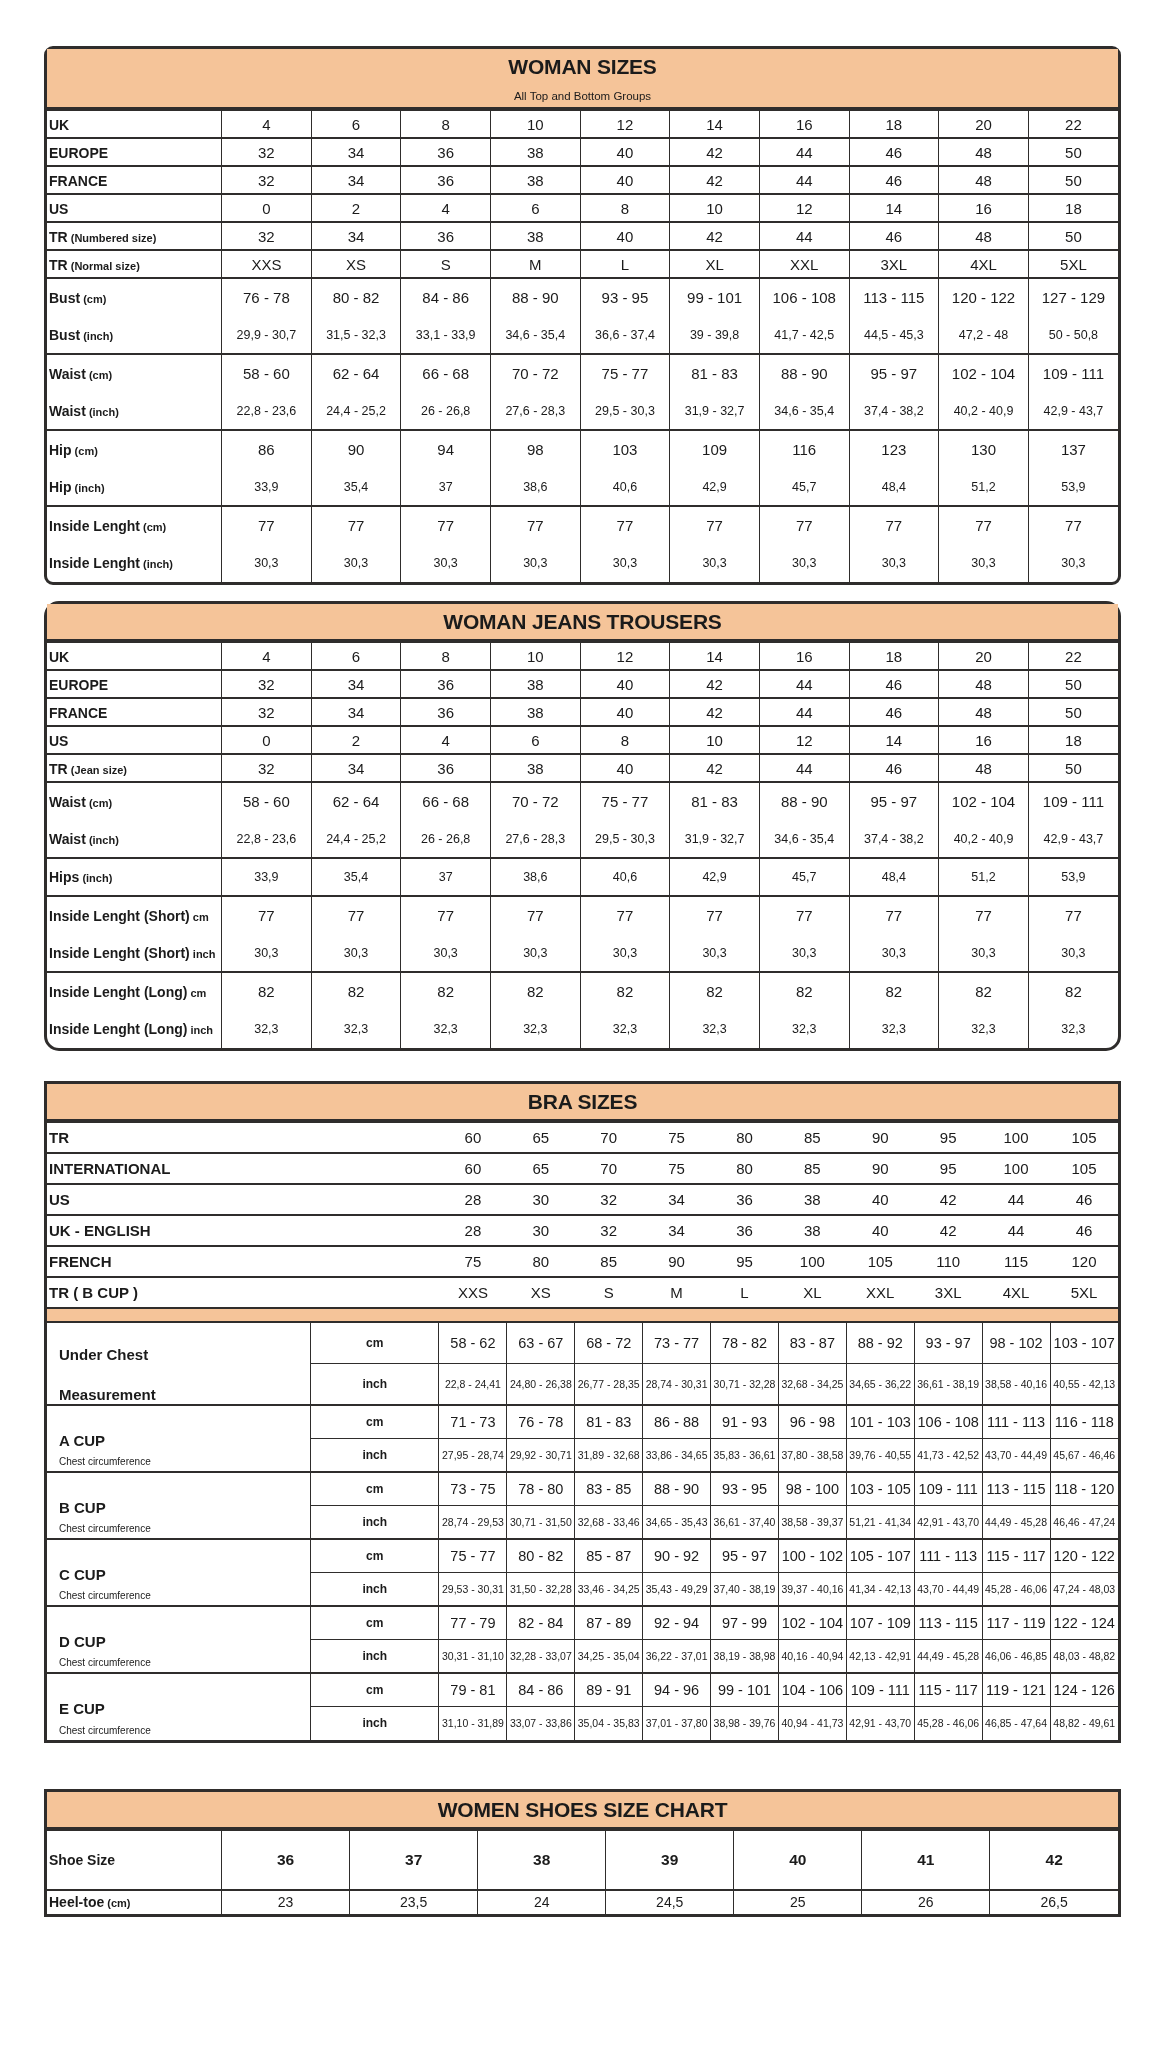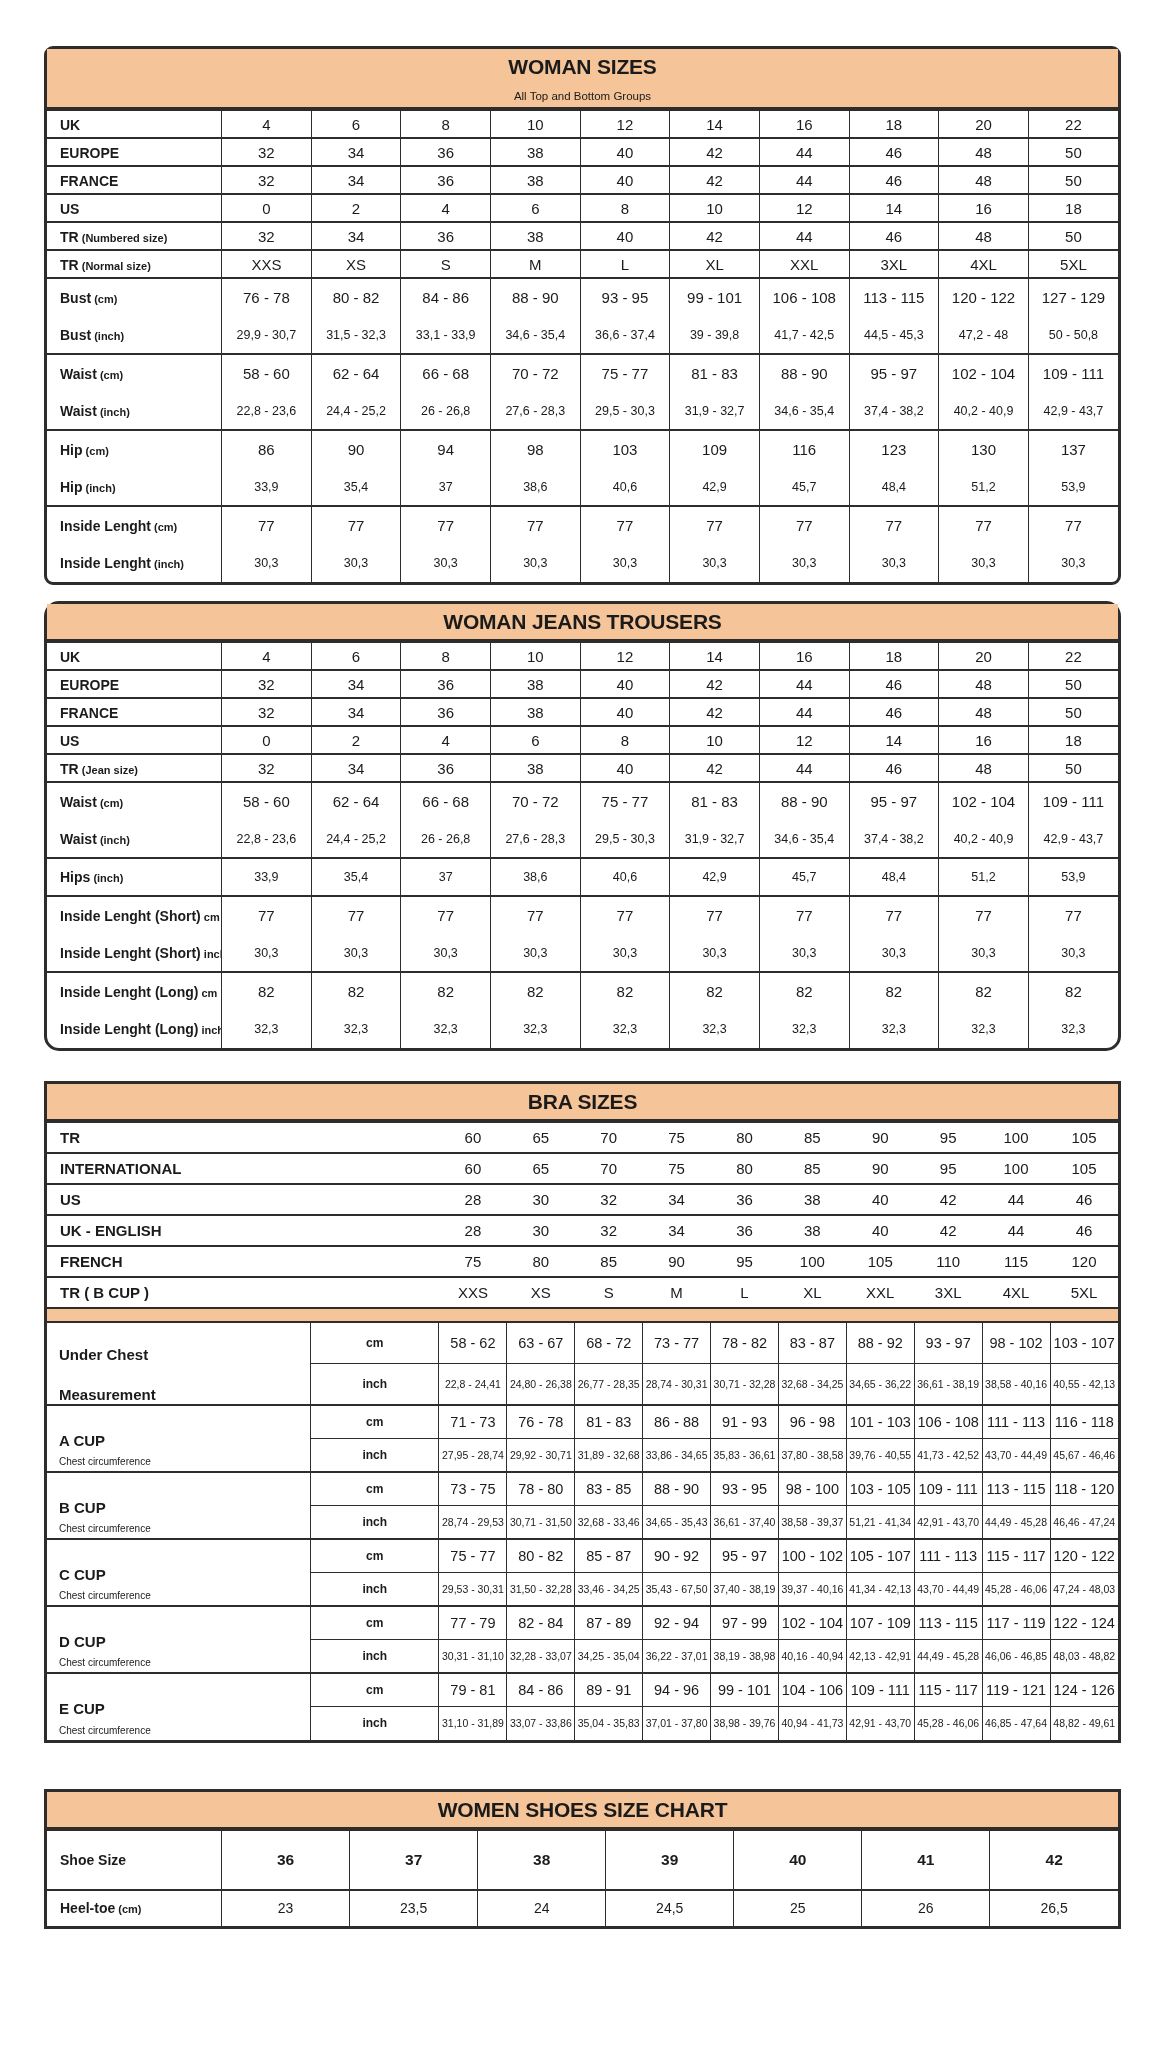--- a/index.html
+++ b/index.html
@@ -25,21 +25,21 @@
   .tbl-head .t{font-size:21px;font-weight:bold;letter-spacing:-0.2px;}
   .tbl-head .st{font-size:11.5px;font-weight:normal;margin-top:11px;}
   table{width:100%;border-collapse:collapse;table-layout:fixed;}
   tbody{border-top:2px solid var(--border);}
   table tbody:first-child{border-top:none;}
   td{
     border-left:1.5px solid var(--border);
     text-align:center;vertical-align:middle;padding:0 2px;
     overflow:hidden;white-space:nowrap;
   }
-  .label-cell,.cup-label{border-left:none;text-align:left;padding-left:13px;}
+  .label-cell,.cup-label{border-left:none;text-align:left;padding-left:2px;}
   .lbl{font-weight:bold;font-size:14px;}
   .lbl-sm{font-weight:bold;font-size:11px;margin-top:6px;}
   
   .single td{height:28px;font-size:15px;}
   .cm-row td{height:38px;}
   .inch-row td{height:38px;}
   .cm-row .val{font-size:15px;}
   .inch-row .val{font-size:12.5px;}
   
   col.c-label{width:16.3%;}
@@ -58,21 +58,21 @@
   .cup-sub{font-size:10px;margin-top:7px;}
   .unit{font-weight:bold;font-size:12px;}
   .cup-cm td{height:34px;}
   .cup-inch td{height:33px;}
   .cup-cm .unit,.cup-cm .val-cm{border-bottom:1.5px solid var(--border);}
   .val-cm{font-size:14.5px;}
   .val-inch{font-size:10.5px;}
   
   .shoe-row td{height:60px;}
   .shoe-row .val{font-weight:bold;font-size:15.5px;}
-  .heel-row td{height:36px;}
+  .heel-row td{height:24px;}
   .heel-row .val{font-size:14px;}
 </style>
 </head>
 <body style="background: rgb(255, 255, 255);">
 
 <div class="page">
 
   <section class="tbl-wrap mb16">
     <header class="tbl-head">
       <div class="t">WOMAN SIZES</div>
@@ -718,21 +718,21 @@
             <td class="val-cm">105 - 107</td>
             <td class="val-cm">111 - 113</td>
             <td class="val-cm">115 - 117</td>
             <td class="val-cm">120 - 122</td>
           </tr>
           <tr class="cup-inch">
             <td class="unit">inch</td>
             <td class="val-inch">29,53 - 30,31</td>
             <td class="val-inch">31,50 - 32,28</td>
             <td class="val-inch">33,46 - 34,25</td>
-            <td class="val-inch">35,43 - 67,50</td>
+            <td class="val-inch">35,43 - 49,29</td>
             <td class="val-inch">37,40 - 38,19</td>
             <td class="val-inch">39,37 - 40,16</td>
             <td class="val-inch">41,34 - 42,13</td>
             <td class="val-inch">43,70 - 44,49</td>
             <td class="val-inch">45,28 - 46,06</td>
             <td class="val-inch">47,24 - 48,03</td>
           </tr>
         </tbody>
         <tbody>
           <tr class="cup-cm">

